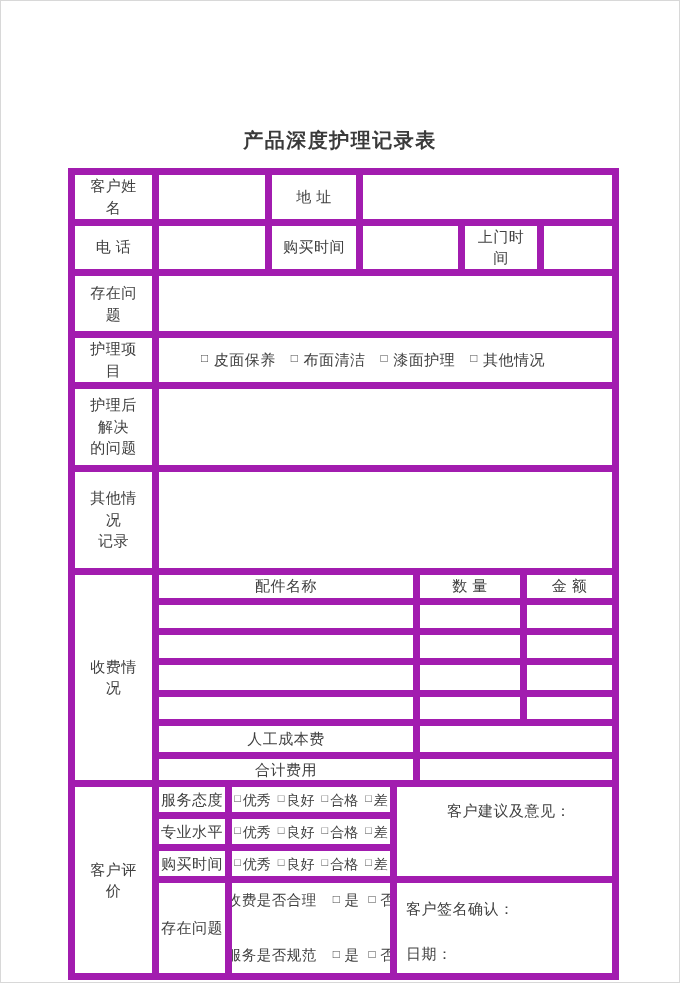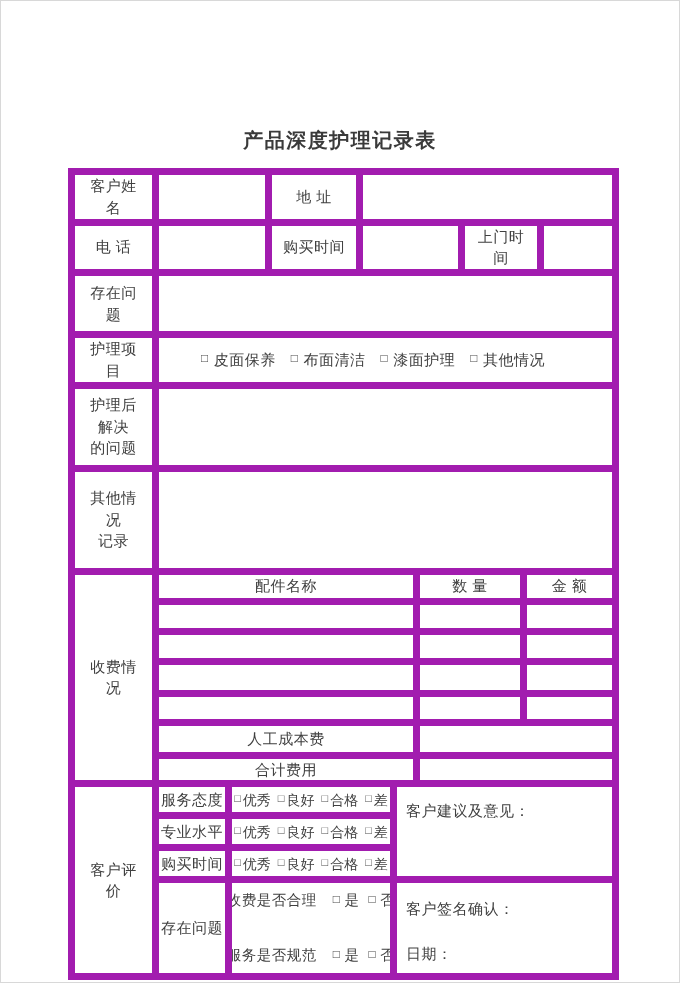--- a/index.html
+++ b/index.html
@@ -40,21 +40,21 @@
   .ropt  { display:inline-flex; align-items:center; gap:2px; }
   .ropt .cb { font-size:11px; }
 
   
   .yn-stack { display:flex; flex-direction:column; justify-content:space-around; height:90px; padding:0 4px;gap:20px; }
   .yn-row   { display:flex; align-items:center; justify-content:center; gap:16px; white-space:nowrap; font-size:14.5px; }
   .yn-opts  { display:inline-flex; align-items:center; gap:9px; }
   .yn-opts .opt { gap:4px; }
 
   
-  td.sug-cell  { text-align:left; vertical-align:top; padding:13px 0 0 9px; letter-spacing:0.5px; }
+  td.sug-cell  { text-align:center; vertical-align:top; padding:13px 0 0 9px; letter-spacing:0.5px; }
   td.sign-cell { text-align:left; vertical-align:top; padding:15px 0 0 9px; }
   .date-line { margin-top:23px; }
 </style>
 </head>
 <body>
 
 <div class="page-frame"></div>
 
 <div class="title">产品深度护理记录表</div>
 

